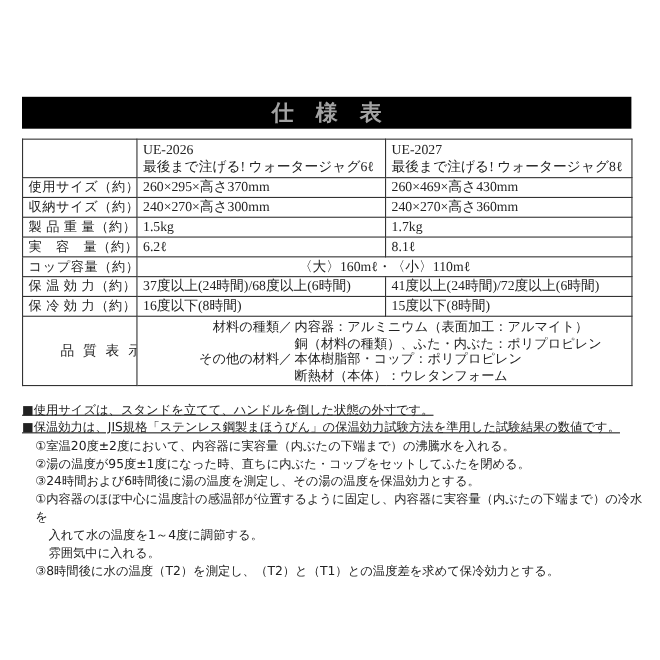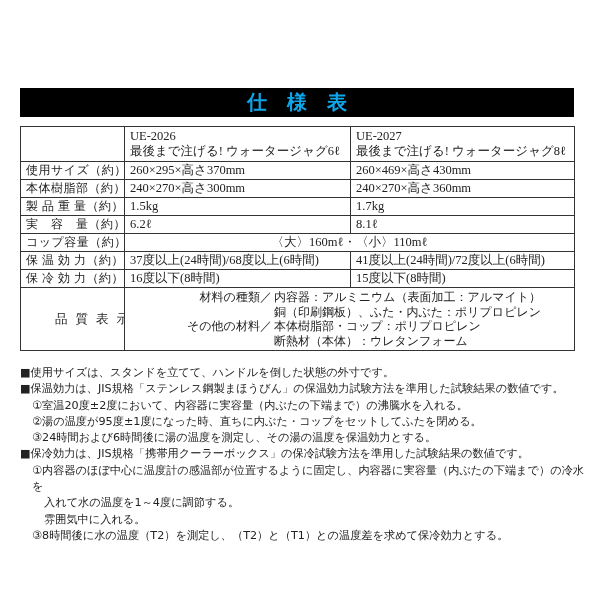--- a/index.html
+++ b/index.html
@@ -1,37 +1,37 @@
 <!DOCTYPE html>
 <html><head>
 <meta charset="utf-8">
 <style>
   html, body { margin:0; padding:0; background:#ffffff; }
   body { width:600px; height:600px; position:relative; overflow:hidden;
          font-family:"DejaVu Sans", sans-serif; color:#222; }
   .banner { position:absolute; left:20px; top:88px; width:554px; height:29px;
-            background:#000; color:#0ea5e9; display:flex; align-items:center; justify-content:center;
+            background:#000; color:#a3a3a3; display:flex; align-items:center; justify-content:center;
             font-size:20px; font-weight:bold; letter-spacing:20px; }
   .banner span { margin-left:20px; }
   table.spec { position:absolute; left:20px; top:126px; width:554px; border-collapse:collapse;
                table-layout:fixed; font-size:12.5px; }
   table.spec td { border:1.5px solid #333; padding:0 5px; vertical-align:middle; white-space:nowrap; overflow:hidden;font-family:Liberation Serif, serif; }
   table.spec col.c1 { width:104px; }
   table.spec col.c2 { width:226px; }
   table.spec col.c3 { width:224px; }
   tr.head td { height:34px; line-height:15px; }
   tr.row td { height:17px; line-height:17px; }
   td.label { text-align:center; font-size:12px; letter-spacing:0.5px; }
   td.center { text-align:center;margin-left:30px; }
   tr.quality td { height:62px;padding-left:34px; }
   .quality-label { text-align:center; letter-spacing:8px;margin-left:22px; }
   .qgrid { display:grid; grid-template-columns:auto auto; justify-content:center; line-height:14.5px; font-size:12px; }
   .qgrid .k { text-align:right; padding-right:2px; }
   .notes { position:absolute; left:20px; top:365px; width:570px; font-size:11.2px; line-height:16.3px; }
-  .notes .b { display:block; }
+  .notes .b { display:block;text-decoration:underline; }
   .notes .sub { display:block; padding-left:12px; }
   .notes .sub2 { display:block; padding-left:24px; }
 </style>
 </head>
 <body>
 
 <div class="banner">
   <span>仕様表</span>
 </div>
 
@@ -52,21 +52,21 @@
       <div>UE-2027</div>
       <div>最後まで注げる! ウォータージャグ8ℓ</div>
     </td>
   </tr>
   <tr class="row">
     <td class="label">使用サイズ（約）</td>
     <td>260×295×高さ370mm</td>
     <td>260×469×高さ430mm</td>
   </tr>
   <tr class="row">
-    <td class="label">本体樹脂部（約）</td>
+    <td class="label">収納サイズ（約）</td>
     <td>240×270×高さ300mm</td>
     <td>240×270×高さ360mm</td>
   </tr>
   <tr class="row">
     <td class="label">製 品 重 量（約）</td>
     <td>1.5kg</td>
     <td>1.7kg</td>
   </tr>
   <tr class="row">
     <td class="label">実　容　量（約）</td>
@@ -87,35 +87,34 @@
     <td>16度以下(8時間)</td>
     <td>15度以下(8時間)</td>
   </tr>
   <tr class="quality">
     <td class="quality-label">品質表示</td>
     <td colspan="2">
       <div class="qgrid">
         <span class="k">材料の種類／</span>
         <span>内容器：アルミニウム（表面加工：アルマイト）</span>
         <span class="k"></span>
-        <span>銅（印刷鋼板）、ふた・内ぶた：ポリプロピレン</span>
+        <span>銅（材料の種類）、ふた・内ぶた：ポリプロピレン</span>
         <span class="k">その他の材料／</span>
         <span>本体樹脂部・コップ：ポリプロピレン</span>
         <span class="k"></span>
         <span>断熱材（本体）：ウレタンフォーム</span>
       </div>
     </td>
   </tr>
 </tbody>
   </table>
 
 <div class="notes">
   <span class="b">■使用サイズは、スタンドを立てて、ハンドルを倒した状態の外寸です。</span>
   <span class="b">■保温効力は、JIS規格「ステンレス鋼製まほうびん」の保温効力試験方法を準用した試験結果の数値です。</span>
   <span class="sub">①室温20度±2度において、内容器に実容量（内ぶたの下端まで）の沸騰水を入れる。</span>
   <span class="sub">②湯の温度が95度±1度になった時、直ちに内ぶた・コップをセットしてふたを閉める。</span>
   <span class="sub">③24時間および6時間後に湯の温度を測定し、その湯の温度を保温効力とする。</span>
-  <span class="b">■保冷効力は、JIS規格「携帯用クーラーボックス」の保冷試験方法を準用した試験結果の数値です。</span>
   <span class="sub">①内容器のほぼ中心に温度計の感温部が位置するように固定し、内容器に実容量（内ぶたの下端まで）の冷水を</span>
   <span class="sub2">入れて水の温度を1～4度に調節する。</span>
   <span class="sub2">雰囲気中に入れる。</span>
   <span class="sub">③8時間後に水の温度（T2）を測定し、（T2）と（T1）との温度差を求めて保冷効力とする。</span>
 </div>
 
 </body></html>

